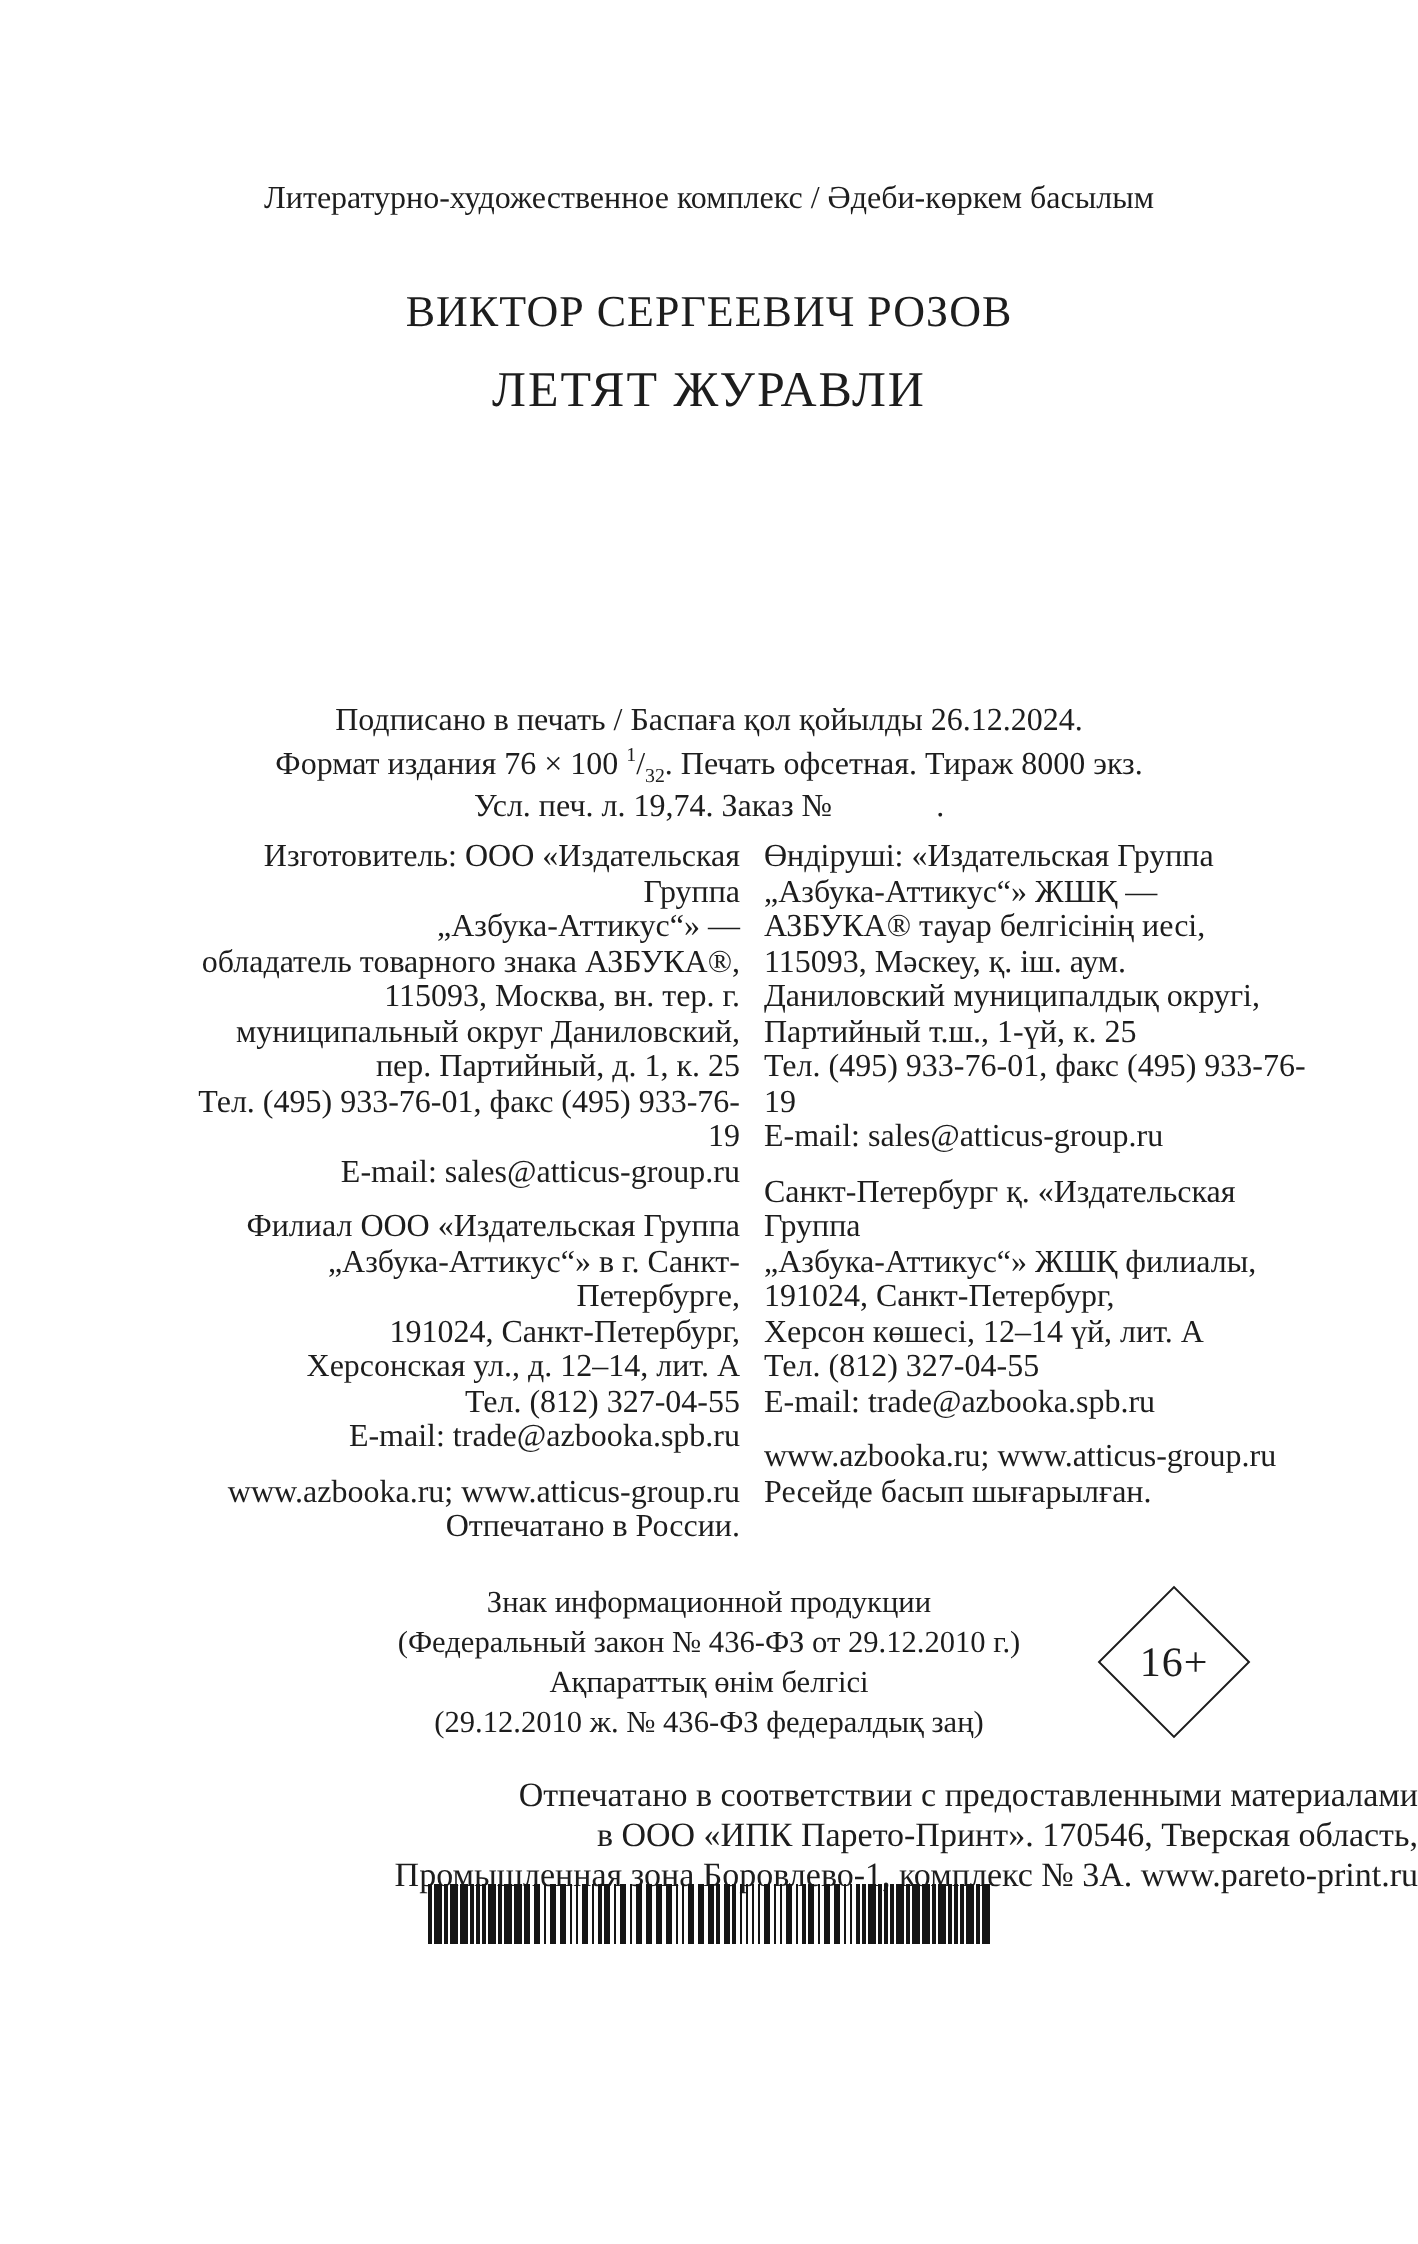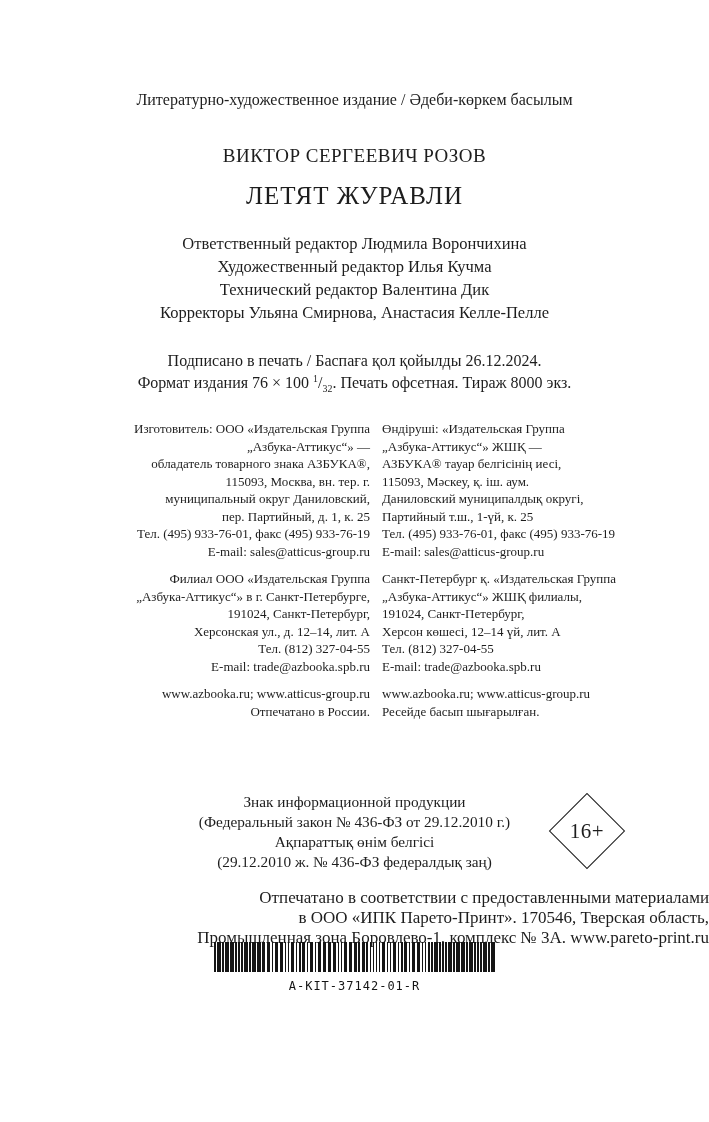--- a/index.html
+++ b/index.html
@@ -24,21 +24,21 @@
   }
   .pre { white-space: pre-line; }
 
   .edition {
     top: 90px;
     font-size: 16px;
     line-height: 20px;
   }
   .author {
     top: 146px;
-    font-size: 19px;
+    font-size: 22px;
     letter-spacing: 0.5px;
     line-height: 20px;
   }
   .title {
     top: 167px;
     font-size: 25px;
     letter-spacing: 1px;
     line-height: 32px;
     margin-top: 13px;
   }
@@ -62,21 +62,21 @@
     vertical-align: sub;
     line-height: 0;
   }
   .columns {
     position: absolute;
     left: 87px;
     top: 420px;
     width: 578px;
     display: flex;
     gap: 12px;
-    font-size: 13px;
+    font-size: 16px;
     line-height: 17.5px;
   }
   .col { flex: 1; }
   .col.left  { text-align: right; }
   .col.right { text-align: left; }
   .col p { margin: 0 0 10px 0; }
   .col p:last-child { margin-bottom: 0; }
 
   .cert {
     top: 727px;
@@ -138,33 +138,30 @@
     font-size: 12px;
     letter-spacing: 1px;
     color: #151515;
   }
 </style>
 </head>
 <body>
 
 <div class="page">
 
-  <div class="center edition">Литературно-художественное издание / Әдеби-көркем басылым</div>
+  <div class="center edition">Литературно-художественное комплекс / Әдеби-көркем басылым</div>
 
   <div class="center author">ВИКТОР СЕРГЕЕВИЧ РОЗОВ</div>
   <div class="center title">ЛЕТЯТ ЖУРАВЛИ</div>
 
-  <div class="center staff pre">Ответственный редактор Людмила Ворончихина
-Художественный редактор Илья Кучма
-Технический редактор Валентина Дик
-Корректоры Ульяна Смирнова, Анастасия Келле-Пелле</div>
 
   <div class="center printinfo">
     <div>Подписано в печать / Баспаға қол қойылды 26.12.2024.</div>
     <div><span>Формат издания 76 × 100&nbsp;</span><sup>1</sup><span>/</span><sub>32</sub><span>. Печать офсетная. Тираж 8000 экз.</span></div>
+    <div>Усл. печ. л. 19,74. Заказ №&nbsp;&nbsp;&nbsp;&nbsp;&nbsp;&nbsp;&nbsp;&nbsp;&nbsp;&nbsp;&nbsp;&nbsp; .</div>
   </div>
 
   <div class="columns">
     <div class="col left">
       <p class="pre">Изготовитель: ООО «Издательская Группа
 „Азбука-Аттикус“» —
 обладатель товарного знака АЗБУКА®,
 115093, Москва, вн. тер. г.
 муниципальный округ Даниловский,
 пер. Партийный, д. 1, к. 25
@@ -281,16 +278,15 @@
         <i style="width: 3.3px;"></i>
         <i style="width: 1.5px;"></i>
         <i style="width: 3.3px;"></i>
         <i style="width: 1.5px;"></i>
         <i style="width: 1.5px;"></i>
         <i style="width: 1.5px;"></i>
         <i style="width: 3.3px;"></i>
         <i style="width: 1.5px;"></i>
         <i style="width: 3.3px;"></i>
       </div>
-    <div class="code">A-KIT-37142-01-R</div>
   </div>
 
 </div>
 
 </body></html>

